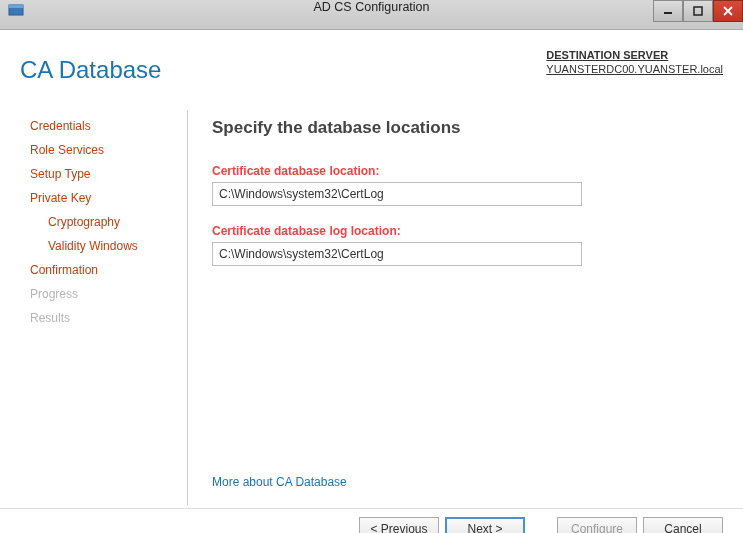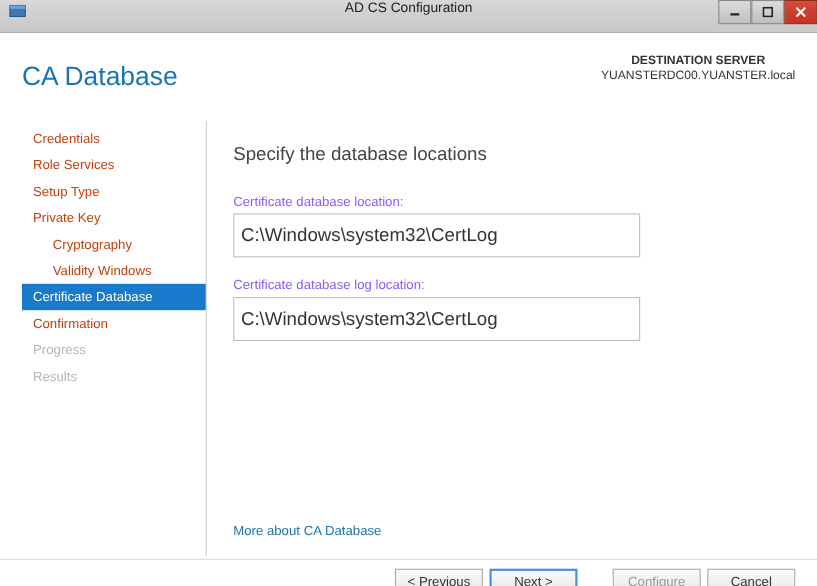--- a/index.html
+++ b/index.html
@@ -60,24 +60,25 @@
     justify-content: space-between;
     align-items: flex-start;
   }
   .page-title {
     font-size: 24px;
     font-weight: 300;
     color: #1a74b0;
     margin: 8px 0 16px 0;
   }
   .dest-block {
-    text-align: center;
+    text-align: left;
     font-size: 11px;
     color:#333;
     line-height: 1.3;
+    text-decoration: underline;
   }
   .dest-block .dest-label { font-weight: bold; }
 
   .body-area {
     display:flex;
     padding: 0 20px;
     height: 395px;
   }
   .sidebar {
     width: 168px;
@@ -97,35 +98,36 @@
   }
   .nav-item.disabled { color: #b5b5b5; cursor: default; }
 
   .main {
     flex:1;
     padding: 0 0 0 24px;
     position: relative;
   }
   .main-heading {
     font-size: 17px;
-    font-weight: 400;
+    font-weight: 700;
     color: #444;
-    margin: 20px 0 26px 0;
+    margin: 8px 0 26px 0;
   }
   .field-label {
     font-size: 12px;
-    color: #8b5cf6;
+    color: #ef4444;
     margin-bottom: 4px;
+    font-weight: bold;
   }
   .text-input {
     width: 370px;
-    height: 40px;
+    height: 24px;
     border: 1px solid #bdbdbd;
     padding: 2px 6px;
-    font-size: 17px;
+    font-size: 12px;
     color:#333;
     font-family: inherit;
   }
   .field-group { margin-bottom: 18px; }
   .help-link {
     position:absolute;
     bottom: 16px;
     left: 24px;
     font-size: 12px;
     color: #1a74b0;
@@ -201,21 +203,20 @@
 </div>
 
 <div class="body-area">
   <div class="sidebar" id="sidebar">
       <div class="nav-item">Credentials</div>
       <div class="nav-item">Role Services</div>
       <div class="nav-item">Setup Type</div>
       <div class="nav-item">Private Key</div>
       <div class="nav-item sub">Cryptography</div>
       <div class="nav-item sub">Validity Windows</div>
-      <div class="nav-item selected">Certificate Database</div>
       <div class="nav-item">Confirmation</div>
       <div class="nav-item disabled">Progress</div>
       <div class="nav-item disabled">Results</div>
     </div>
 
   <div class="main">
     <div class="main-heading">Specify the database locations</div>
 
     <div class="field-group">
       <div class="field-label">Certificate database location:</div>

